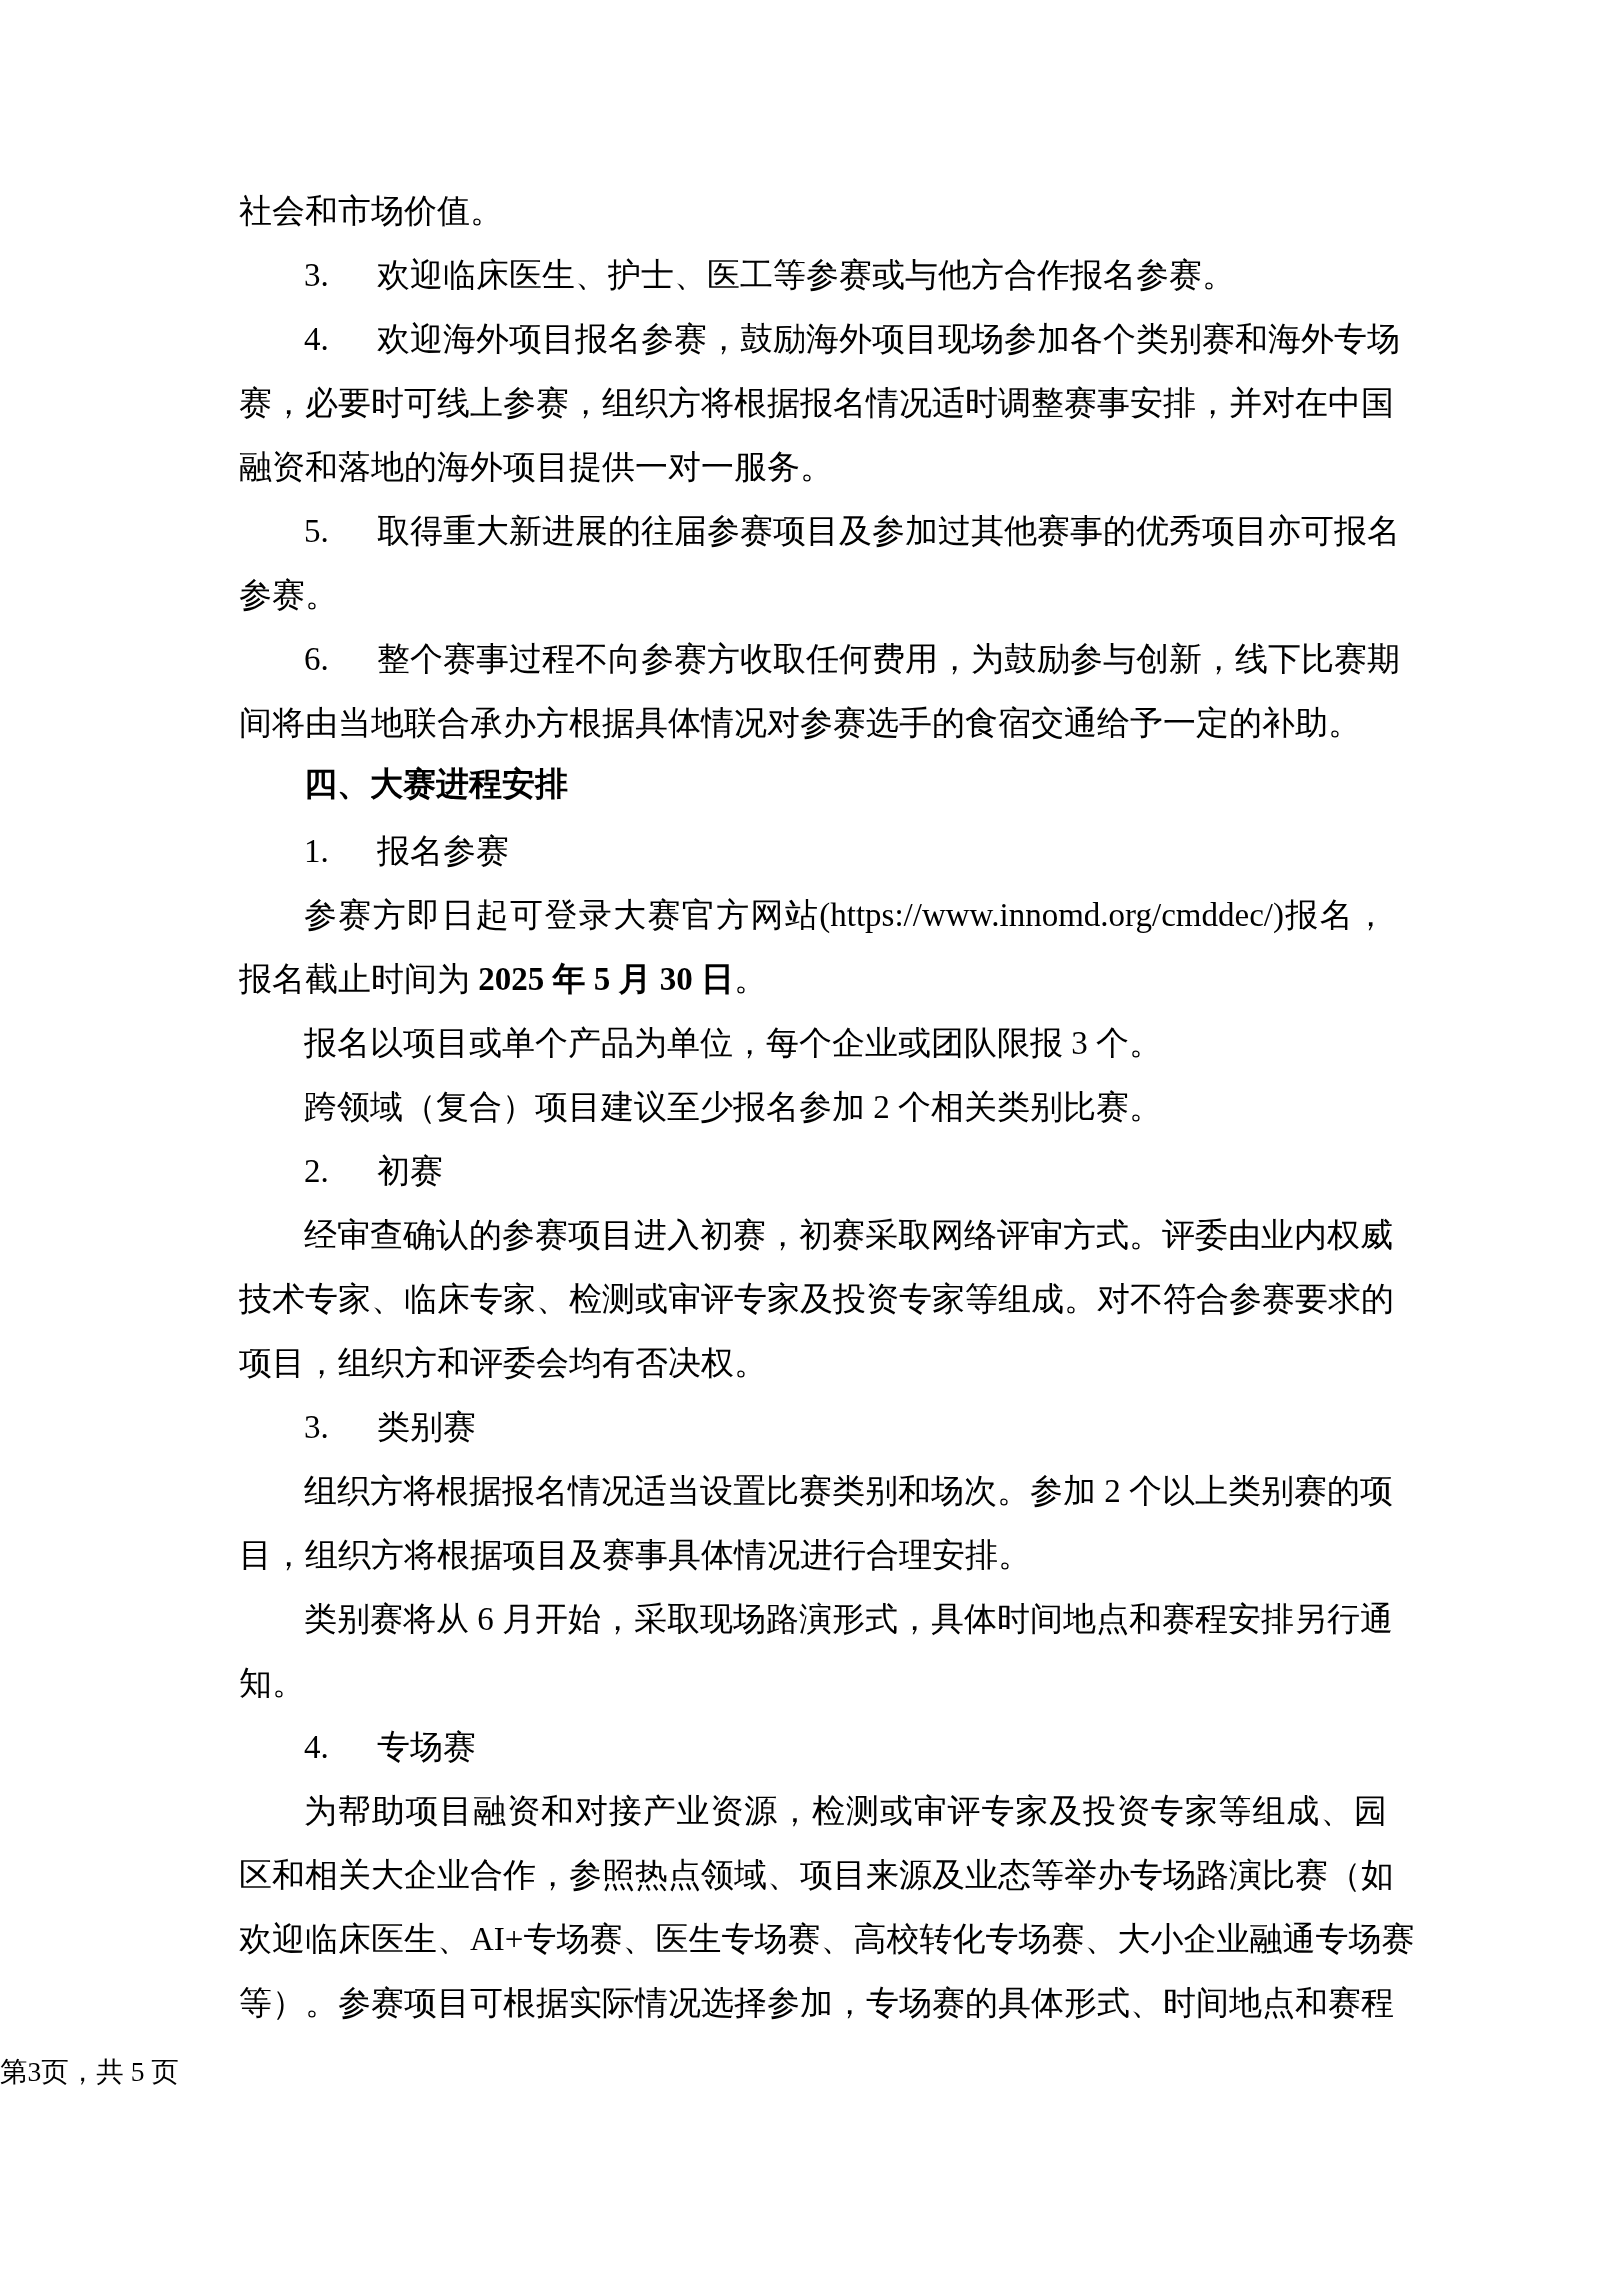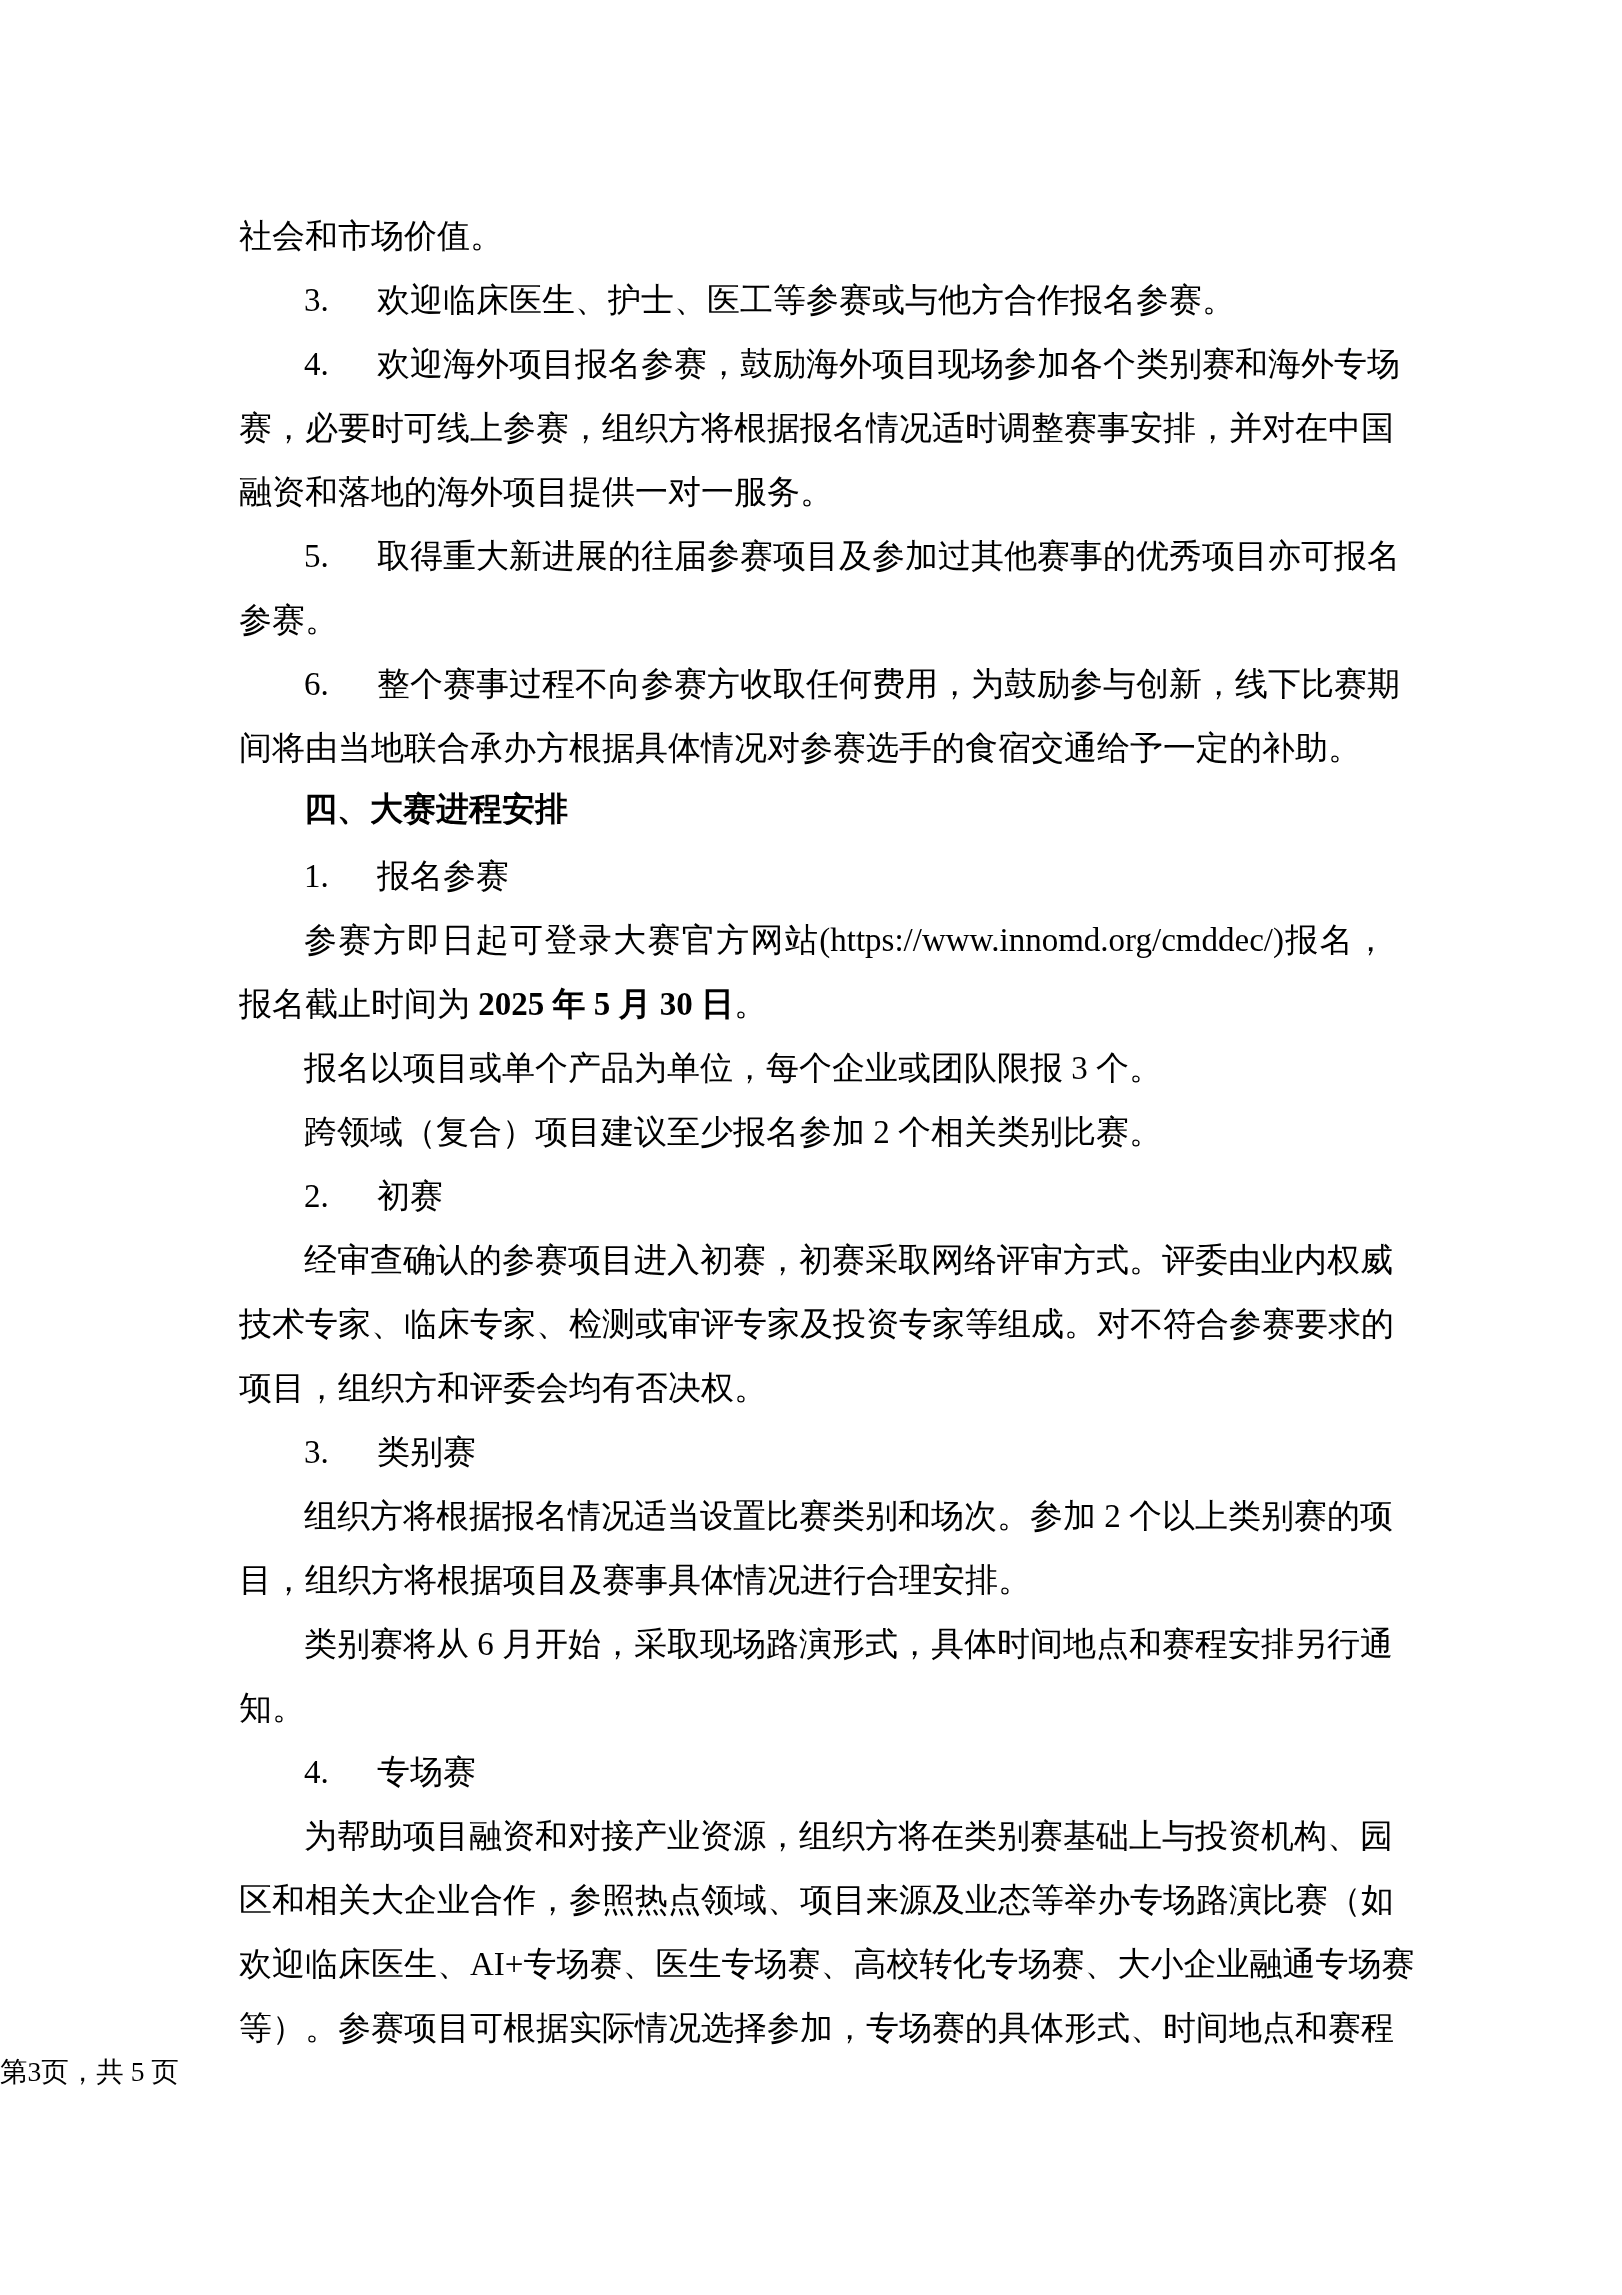--- a/index.html
+++ b/index.html
@@ -9,21 +9,21 @@
     height: 2295px;
     margin: 0 auto;
     background: #ffffff;
     font-family: "Liberation Serif", "DejaVu Serif", serif;
     color: #000000;
     overflow: hidden;
   }
   .doc-body {
     position: absolute;
     left: 239px;
-    top: 204px;
+    top: 179px;
     width: 1148px;
   }
   .line {
     font-size: 33px;
     line-height: 64px;
     height: 64px;
     white-space: nowrap;
     text-align: left;
   }
   .line.fill {
@@ -73,20 +73,20 @@
       <div class="line indent"><span class="num">2.</span><span>初赛</span></div>
       <div class="line fill indent"><span>经审查确认的参赛项目进入初赛，初赛采取网络评审方式。评委由业内权威</span></div>
       <div class="line fill"><span>技术专家、临床专家、检测或审评专家及投资专家等组成。对不符合参赛要求的</span></div>
       <div class="line"><span>项目，组织方和评委会均有否决权。</span></div>
       <div class="line indent"><span class="num">3.</span><span>类别赛</span></div>
       <div class="line fill indent"><span>组织方将根据报名情况适当设置比赛类别和场次。参加 2 个以上类别赛的项</span></div>
       <div class="line"><span>目，组织方将根据项目及赛事具体情况进行合理安排。</span></div>
       <div class="line fill indent"><span>类别赛将从 6 月开始，采取现场路演形式，具体时间地点和赛程安排另行通</span></div>
       <div class="line"><span>知。</span></div>
       <div class="line indent"><span class="num">4.</span><span>专场赛</span></div>
-      <div class="line fill indent"><span>为帮助项目融资和对接产业资源，组织方将在类别赛基础上与投资机构、园</span></div>
+      <div class="line fill indent"><span>为帮助项目融资和对接产业资源，检测或审评专家及投资专家等组成、园</span></div>
       <div class="line fill"><span>区和相关大企业合作，参照热点领域、项目来源及业态等举办专场路演比赛（如</span></div>
       <div class="line fill"><span>欢迎临床医生、AI+专场赛、医生专场赛、高校转化专场赛、大小企业融通专场赛</span></div>
       <div class="line fill"><span>等）。参赛项目可根据实际情况选择参加，专场赛的具体形式、时间地点和赛程</span></div>
     </div>
   <div class="footer">第3页，共 5 页</div>
 </div>
 
 
 </body></html>

